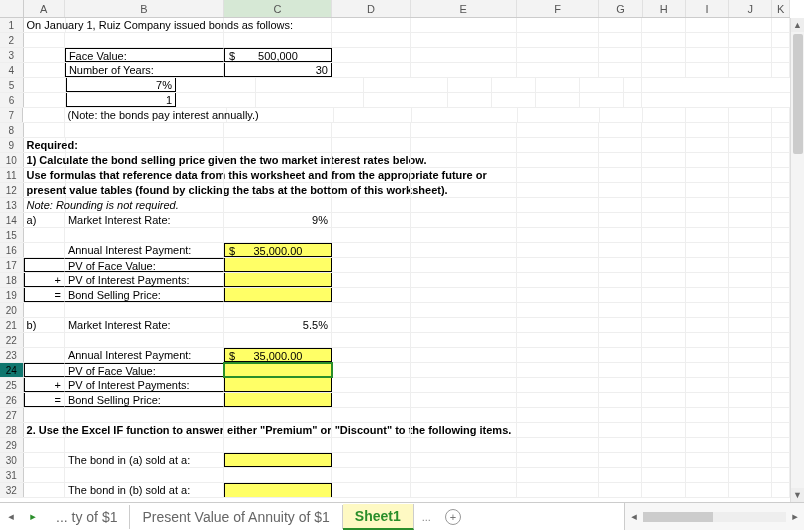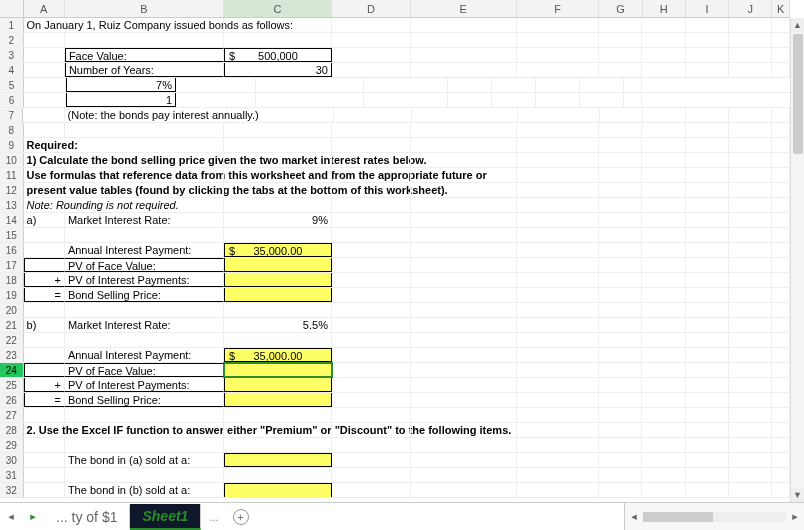--- a/index.html
+++ b/index.html
@@ -50,21 +50,21 @@
 .cell.right{text-align:right}
 .cell.bold{font-weight:bold}
 .cell.italic{font-style:italic}
 .cell.yellow{background:#ffff66}
 .cell.bt{border-top:1.5px solid #000}
 .cell.bb{border-bottom:1.5px solid #000}
 .cell.bl{border-left:1.5px solid #000}
 .cell.br{border-right:1.5px solid #000}
 .ch.sel{background:#d6e8d5}
 .cell.active{outline:2px solid #2a8e2a; outline-offset:-1px; position:relative; z-index:5}
-.row24 .rh{background:#22c55e;color:#000}
+.row24 .rh{background:#0f766e;color:#000}
 .vscroll {
   position:absolute; right:0; top:18px; bottom:28px; width:14px;
   background:#f4f4f4; border-left:1px solid #ddd;
 }
 .vscroll .up, .vscroll .down{
   height:14px; text-align:center; font-size:9px; color:#666; line-height:14px;
   background:#eee; cursor:pointer;
 }
 .vscroll .thumb{
   position:absolute; left:2px; width:10px; background:#ccc; border-radius:2px;
@@ -75,23 +75,22 @@
   background:#fff; border-top:1px solid #ccc;
   display:flex; align-items:center;
 }
 .tabbar .nav{width:22px;text-align:center;color:#666;cursor:pointer;font-size:11px}
 .tabbar .nav.green{color:#2a8e2a}
 .tabbar .tab{
   padding:4px 12px; border-right:1px solid #ccc; font-size:14px;
   color:#666; cursor:pointer;
 }
 .tabbar .tab.active{
-  background:#0f172a; color:#2a8e2a; font-weight:bold;
+  background:#fef9c3; color:#2a8e2a; font-weight:bold;
   border-bottom:2px solid #2a8e2a;
-  font-style:italic;
 }
 .tabbar .more{padding:0 8px;color:#888}
 .tabbar .add{
   width:16px;height:16px;border:1px solid #999;border-radius:50%;
   text-align:center;line-height:14px;color:#777;margin-left:6px;cursor:pointer;font-size:11px;
 }
 .tabbar .hspace{flex:1}
 .tabbar .hscroll{
   display:flex;align-items:center;gap:0;height:100%;
   border-left:1px solid #ccc;width:180px;background:#f7f7f7;
@@ -616,20 +615,21 @@
 <div class="vscroll">
   <div class="up">▲</div>
   <div class="thumb"></div>
   <div class="down" style="position:absolute;bottom:0;width:100%">▼</div>
 </div>
 
 <div class="tabbar">
   <div class="nav">◂</div>
   <div class="nav green">▸</div>
   <div class="tab">... ty of $1</div>
+  <div class="tab">Present Value of Annuity of $1</div>
   <div class="tab active">Sheet1</div>
   <div class="more">...</div>
   <div class="add">+</div>
   <div class="hspace"></div>
   <div class="hscroll">
     <div class="btn">◂</div>
     <div class="track">
         <div class="thumb"></div>
       </div>
     <div class="btn">▸</div>

